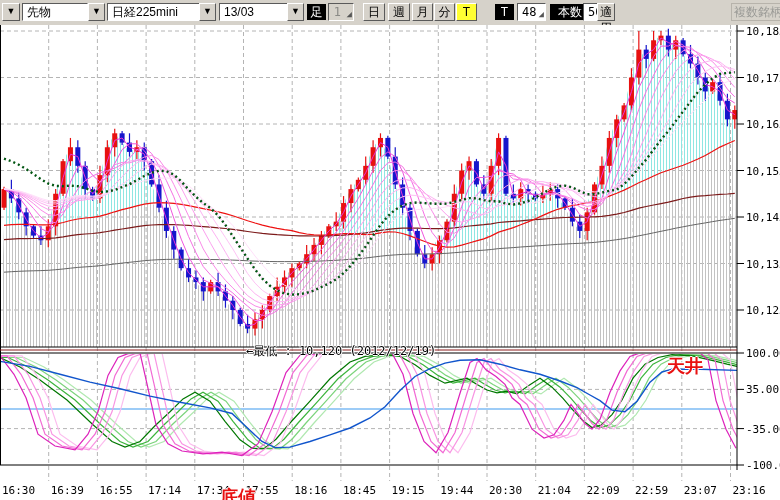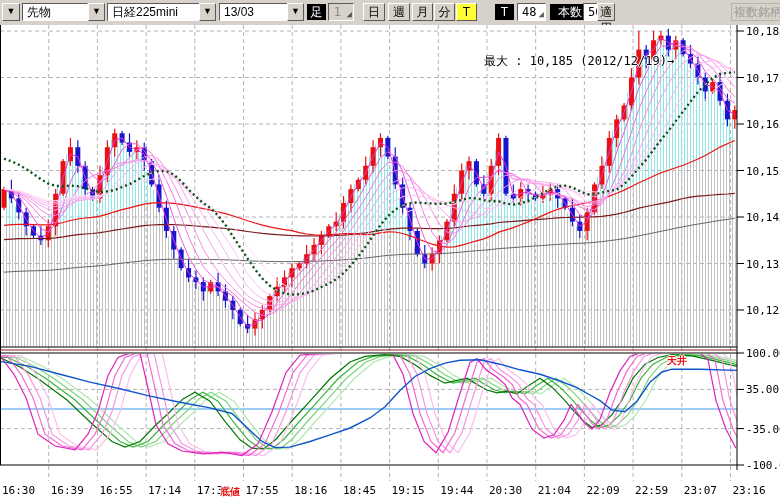--- a/index.html
+++ b/index.html
@@ -21,21 +21,21 @@
   .arrowbtn{background:#d6d2ca;border-top:1px solid #fff;border-left:1px solid #fff;
        border-right:1px solid #5a5a5a;border-bottom:1px solid #5a5a5a;
        text-align:center;line-height:15px;font-size:9px;color:#000;cursor:pointer;}
   .spinicon{position:absolute;right:1px;bottom:1px;font-size:9px;color:#555;line-height:9px;cursor:pointer;}
   .num{text-align:right;padding-right:12px;font-family:"DejaVu Sans Mono",monospace;}
   
   #chartwrap{position:absolute;left:0;top:25px;width:780px;height:475px;background:#fff;}
   .anno{position:absolute;white-space:nowrap;
         font-family:"DejaVu Sans Mono","Liberation Mono",monospace;font-size:12px;color:#000;
         text-shadow:1px 0 #fff,-1px 0 #fff,0 1px #fff,0 -1px #fff;}
-  .anno.red{color:#e81111;font-weight:bold;font-size:10px;font-family:"Liberation Sans",sans-serif;}
+  .anno.red{color:#e81111;font-weight:bold;font-size:18px;font-family:"Liberation Sans",sans-serif;}
 </style>
 </head>
 <body>
 
 <div id="app">
 
   <div id="toolbar">
     <div class="tb arrowbtn" style="left:2px;width:18px;">▼</div>
 
     <div class="tb field" style="left:22px;width:66px;">先物</div>
@@ -393,17 +393,17 @@
           <text x="391.6" y="469">19:15</text>
           <text x="440.3" y="469">19:44</text>
           <text x="489" y="469">20:30</text>
           <text x="537.7" y="469">21:04</text>
           <text x="586.4000000000001" y="469">22:09</text>
           <text x="635.1" y="469">22:59</text>
           <text x="683.8000000000001" y="469">23:07</text>
           <text x="732.5" y="469">23:16</text>
         </g>
       </svg>
-    <div class="anno" style="left:484px;top:28px;">最大 : 10,185 (2012/12/19)→</div>
+    <div class="anno" style="left:246px;top:318px;">←最低 : 10,120 (2012/12/19)</div>
     <div class="anno red" style="left:667px;top:329px;">天井</div>
     <div class="anno red" style="left:220px;top:460px;">底値</div>
   </div>
 </div>
 
 </body></html>

